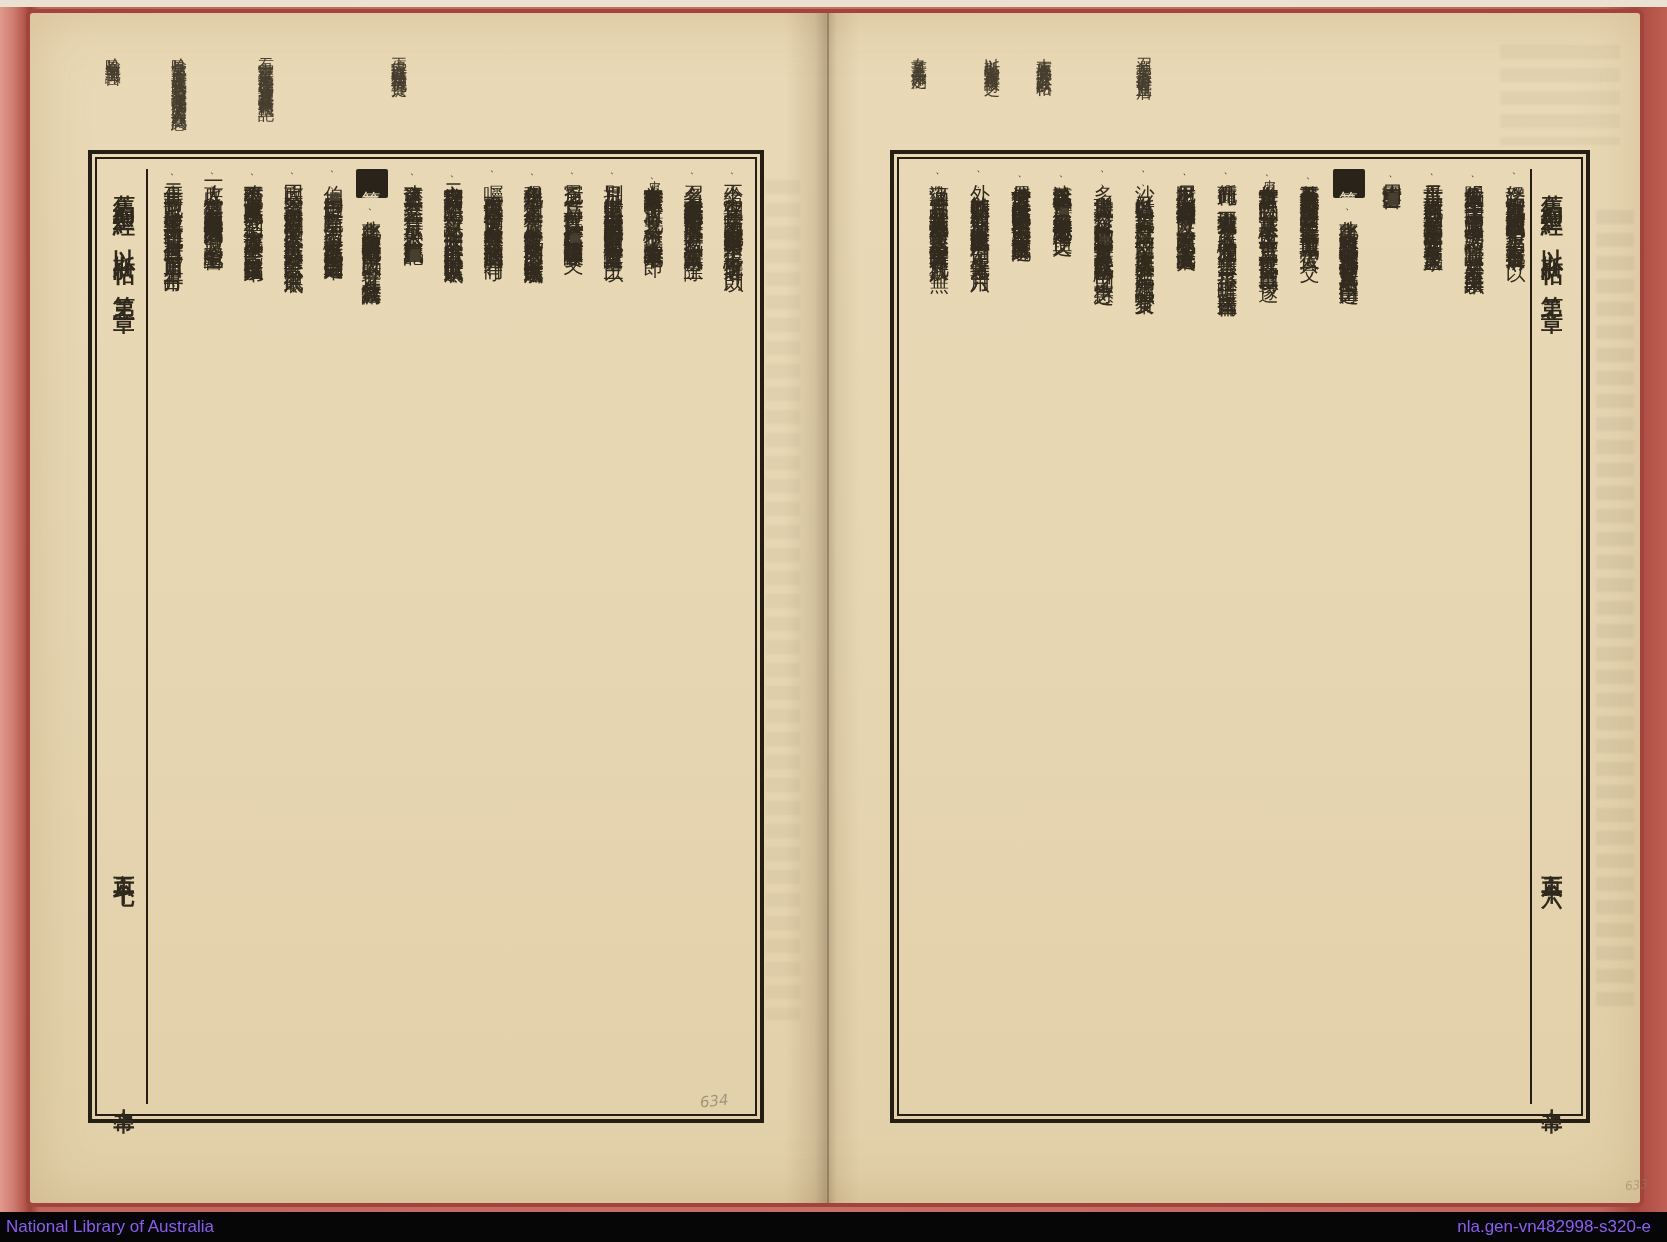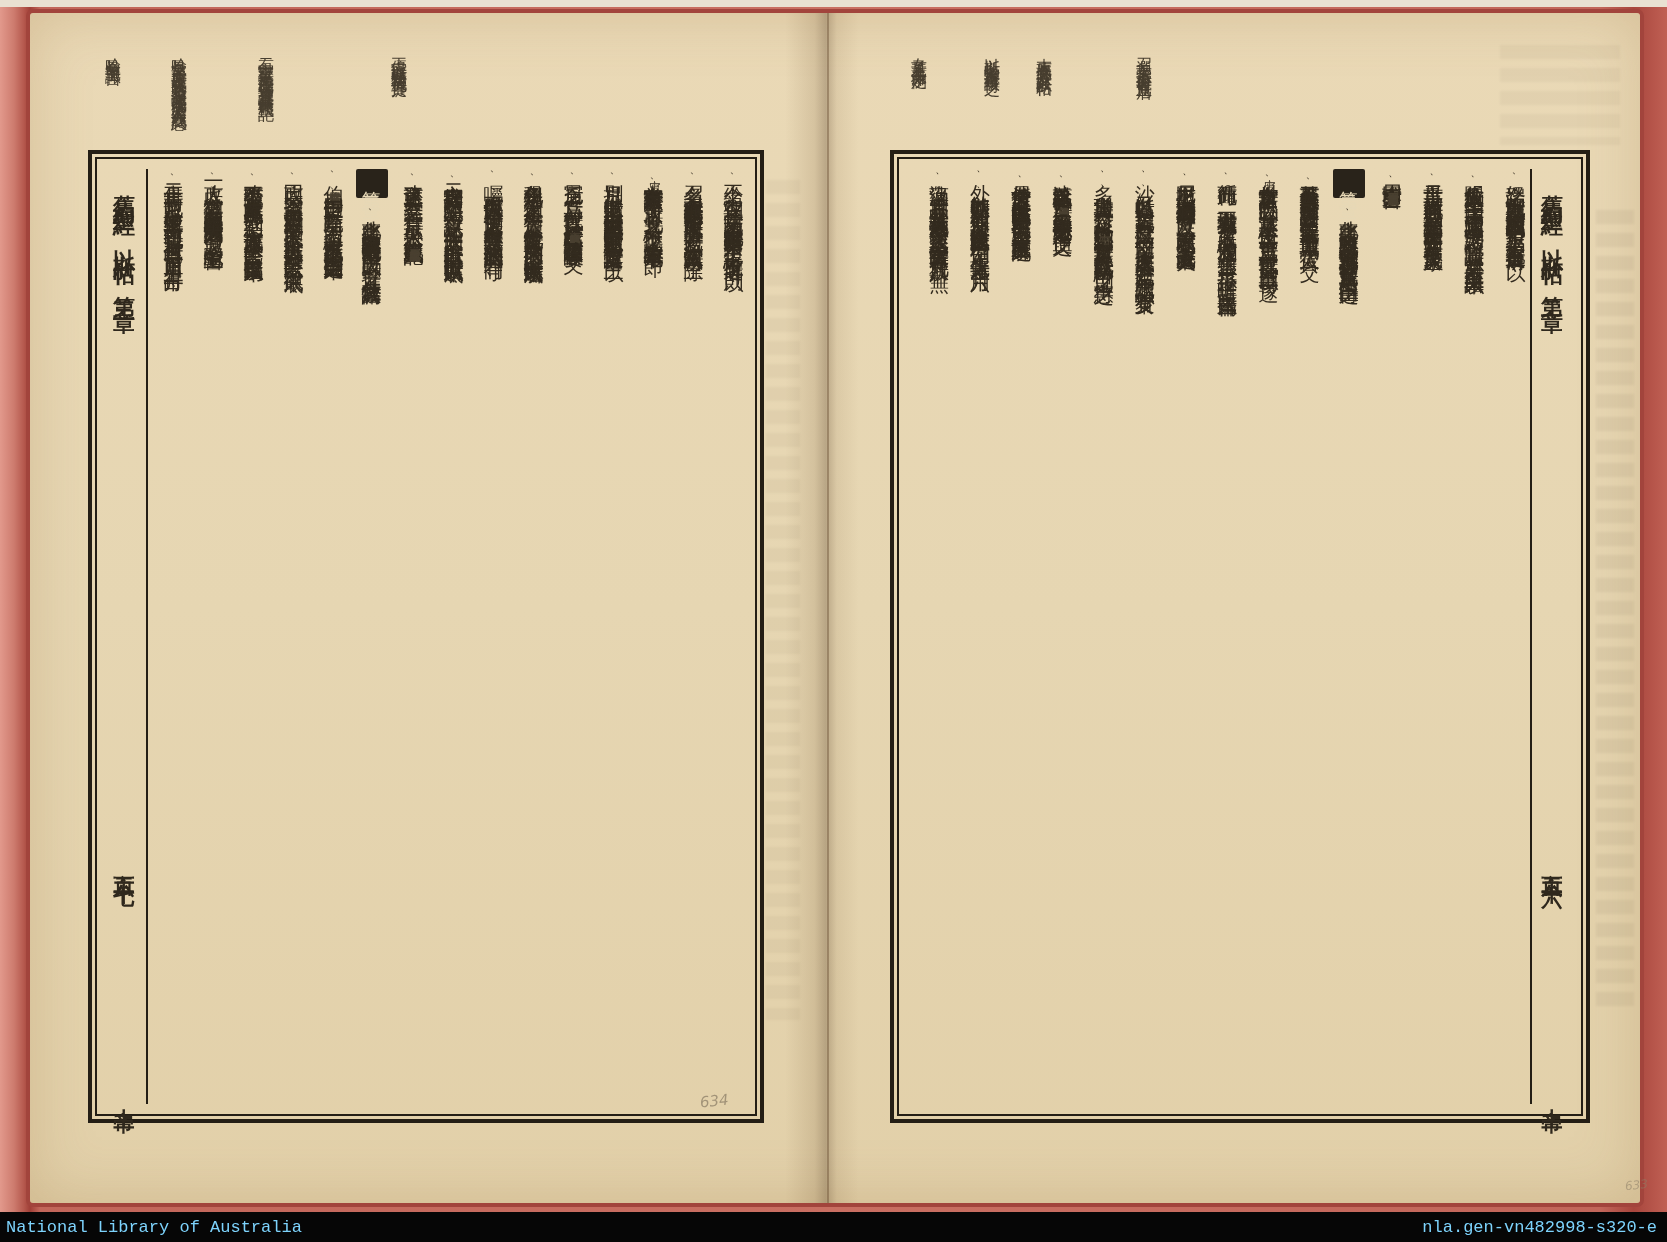--- a/index.html
+++ b/index.html
@@ -44,23 +44,23 @@
 
   
   .summary{position:absolute;top:45px;height:108px;writing-mode:vertical-rl;text-orientation:upright;
     font-size:16px;line-height:19px;letter-spacing:2px;color:#473e2f;}
 
   .pencil{position:absolute;color:#8d7f68;font-size:15px;font-style:italic;opacity:.75;transform:rotate(-6deg);}
   .pencil.small{font-size:12px;opacity:.55;}
 
   .bottom-bar{position:absolute;left:0;top:1212px;width:1667px;height:30px;background:#060606;
     display:flex;align-items:center;justify-content:space-between;}
-  .bottom-bar .bar-text{color:#7dd3fc;font-family:Liberation Mono, monospace;font-size:17px;}
+  .bottom-bar .bar-text{color:#8b5cf6;font-family:Liberation Sans, sans-serif;font-size:17px;}
   .bar-left{margin-left:6px;}
-  .bar-right{margin-right:10px;}
+  .bar-right{margin-right:16px;}
 </style>
 </head>
 <body>
 
 <div class="stage">
   <div class="cover"></div>
   <div class="cover-top"></div>
   <div class="paper"></div>
   <div class="gutter"></div>
   <div class="crease"></div>

